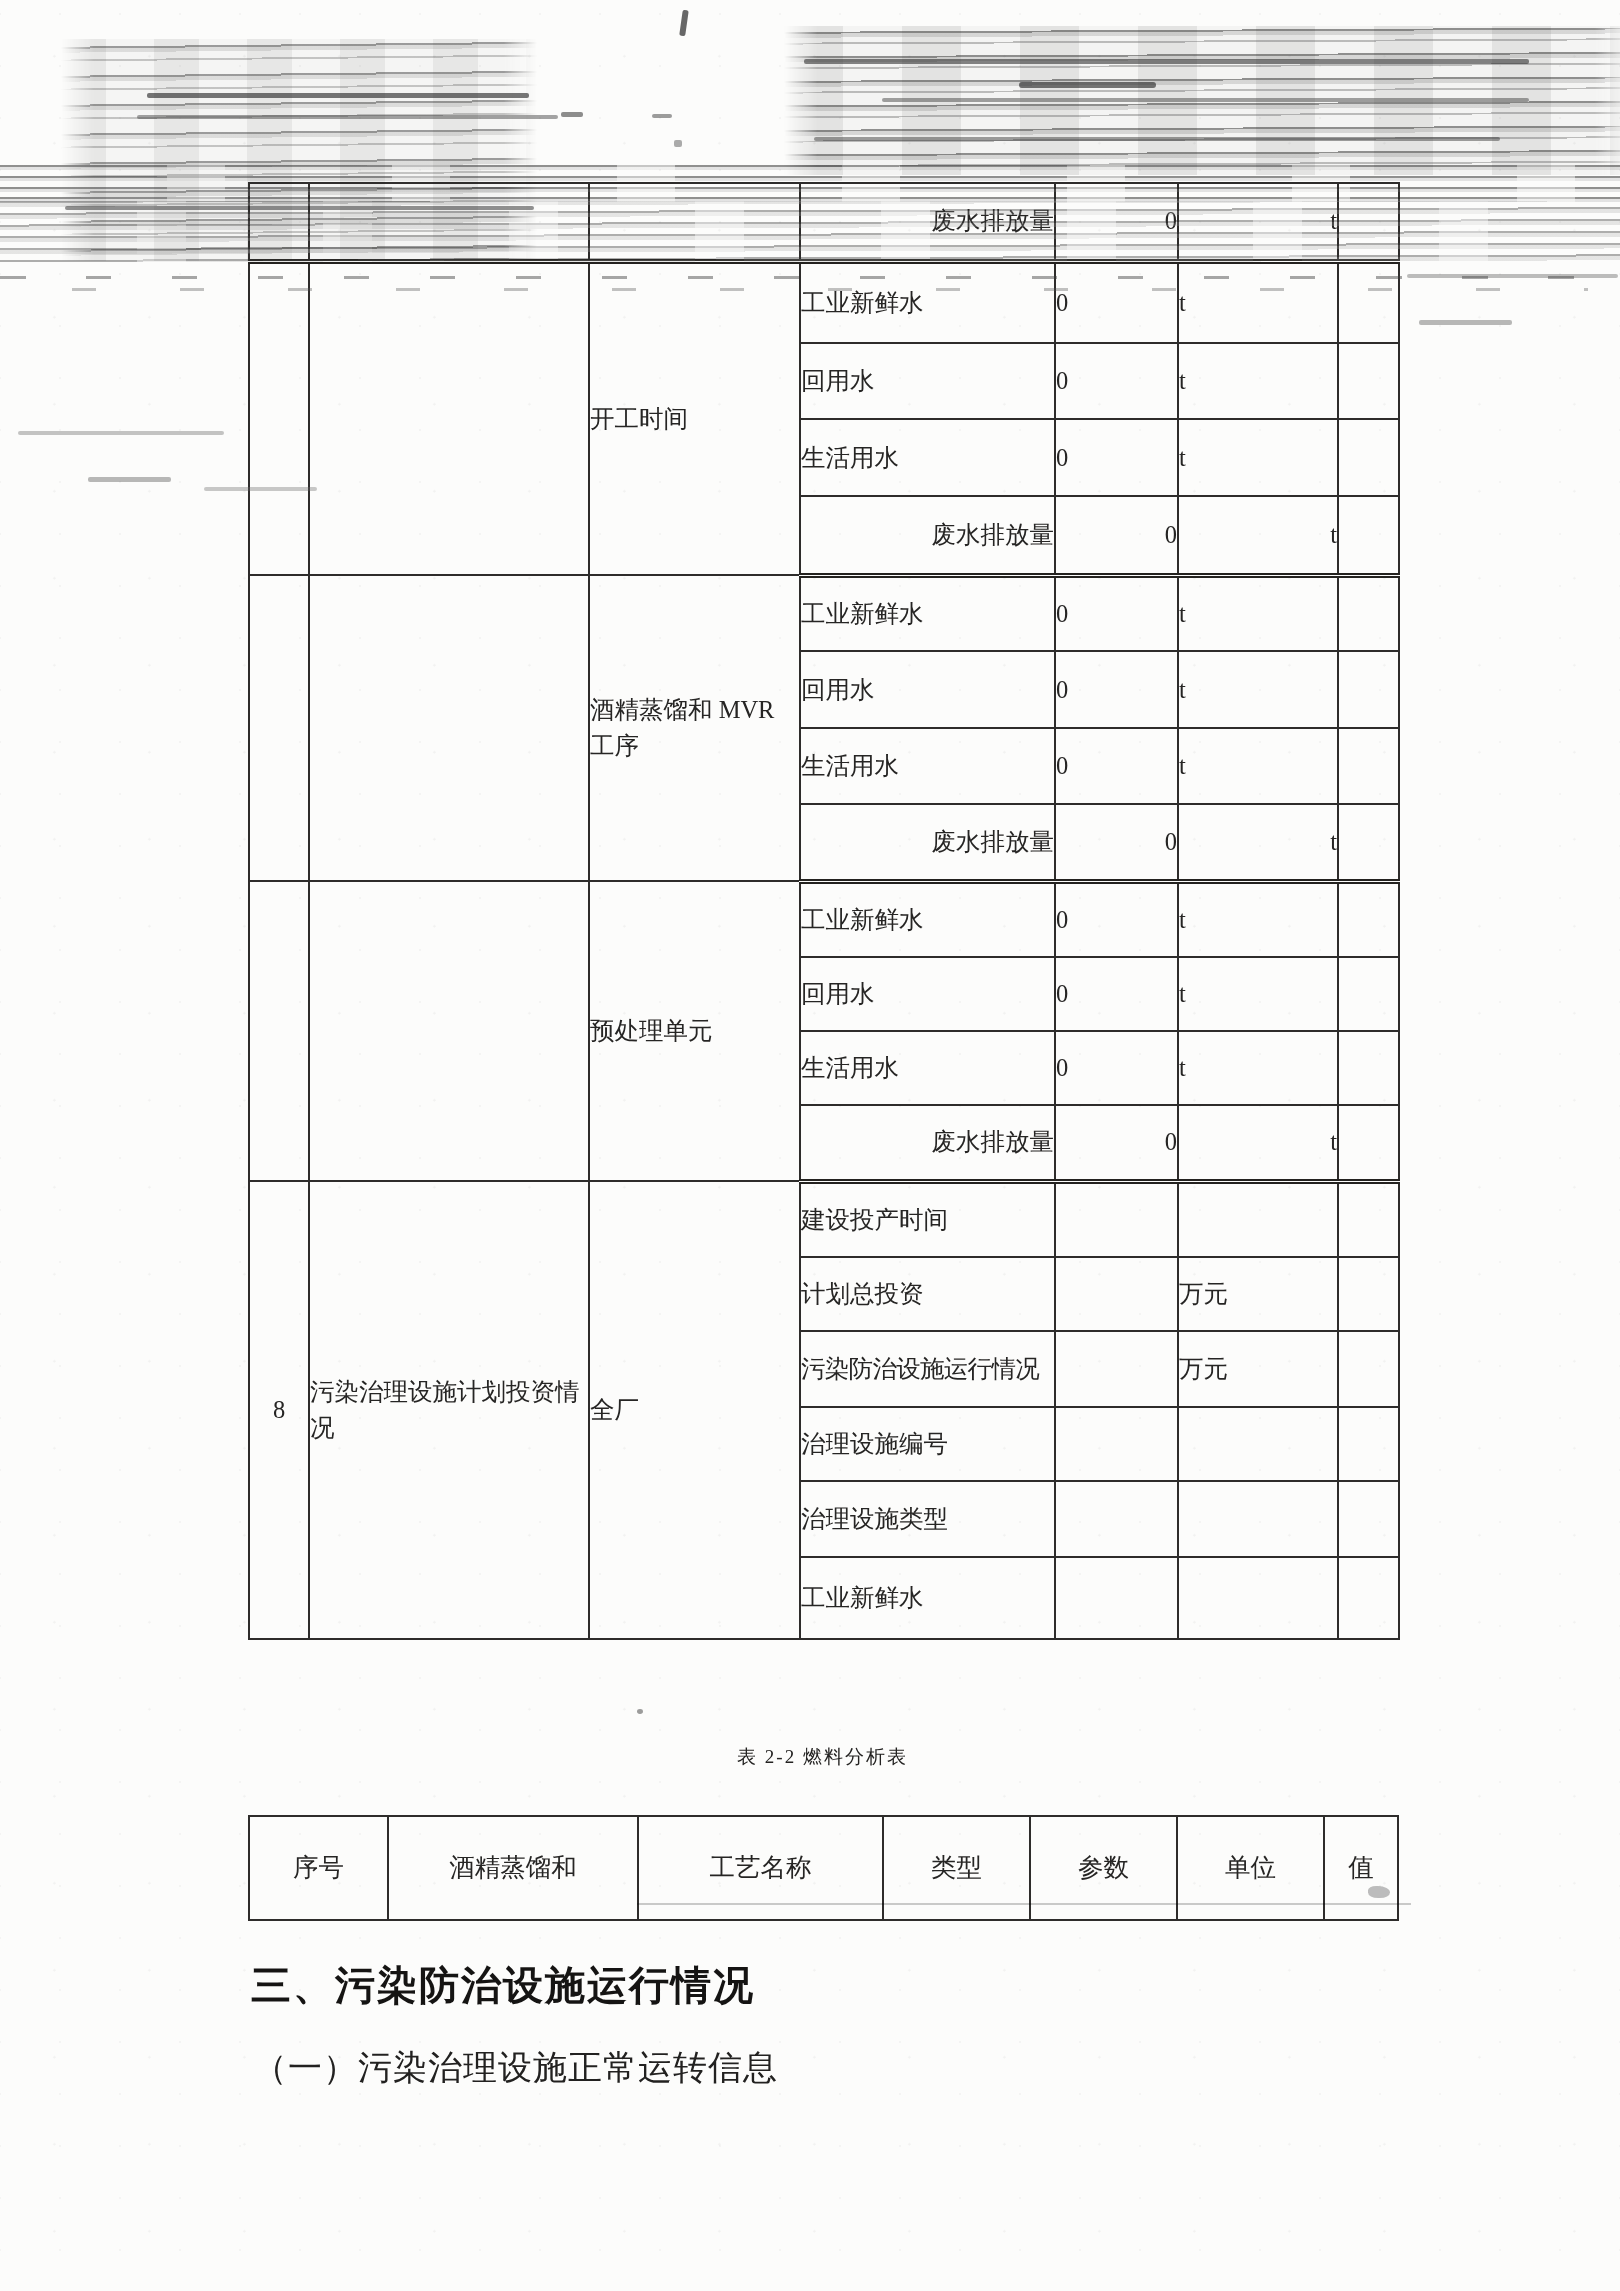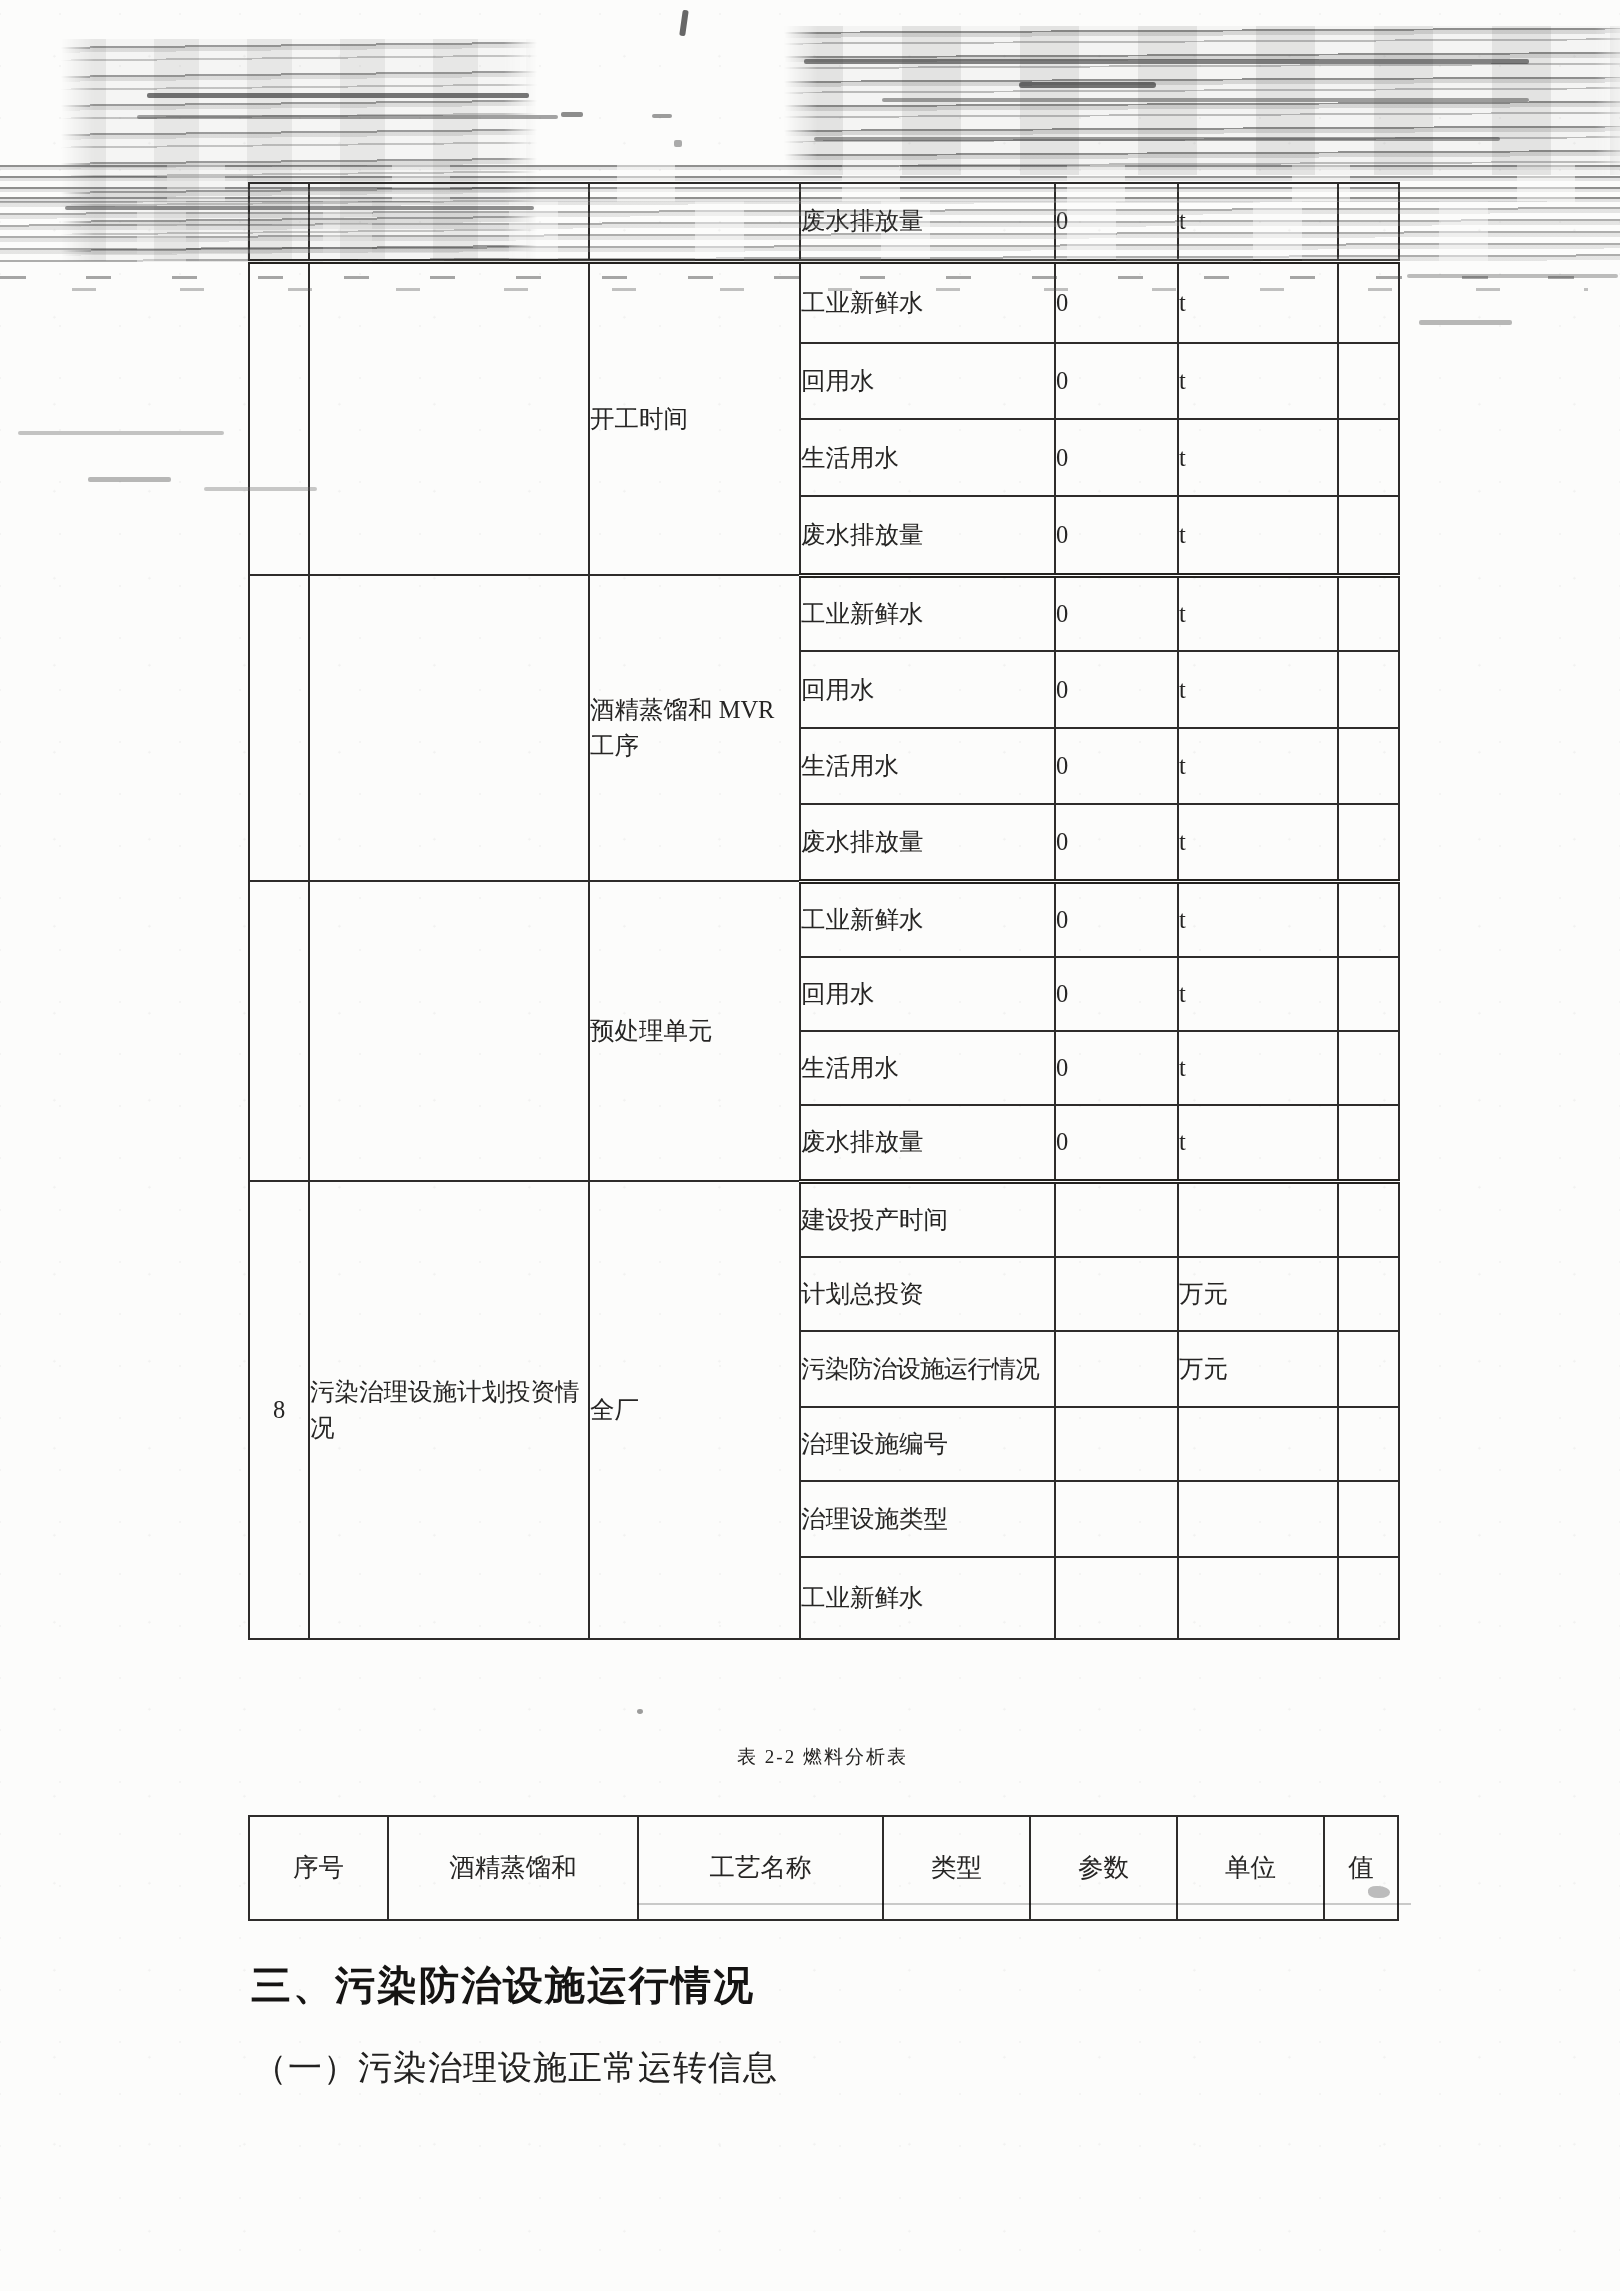--- a/index.html
+++ b/index.html
@@ -27,21 +27,21 @@
   table.grid td, table.grid th{
     border:2px solid #2e2c2b;
     vertical-align:middle;
     font-size:24.5px;
     line-height:1.45;
     color:#262524;
     overflow:hidden;
     padding:0;
   }
   #main-table{left:248px;top:182px;width:1149px;border:2.9px solid #242220;}
-  #main-table tr.secend td{border-bottom:5.9px double #24221f;}
+  #main-table tr.secend td{border-bottom:5.9px double #24221f;text-align:right;}
   .c-seq{text-align:center;}
   .c-name{padding-left:9.8px;}
   .c-sub{padding-left:9.8px;}
   .c-item{padding-left:11.8px;}
   .c-val{padding-left:14.7px;color:#3a3938;}
   .c-unit{padding-left:14.7px;color:#3a3938;}
   .wrap2{letter-spacing:-0.7px;}
 
   #fuel-table{left:248px;top:1815px;width:1149px;border:2.9px solid #242220;}
   #fuel-table td{text-align:center;font-size:25.5px;}

